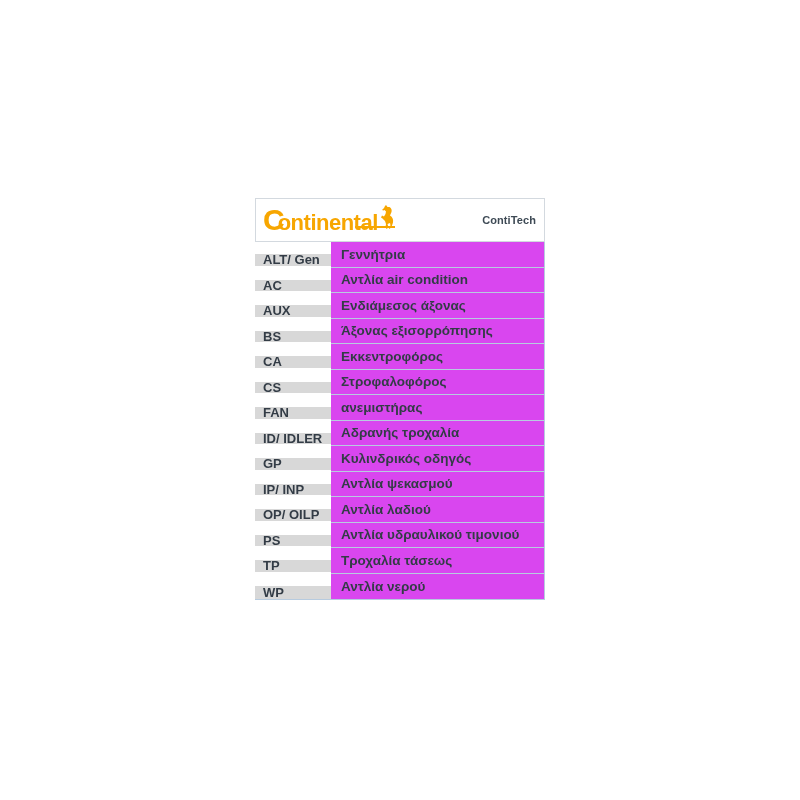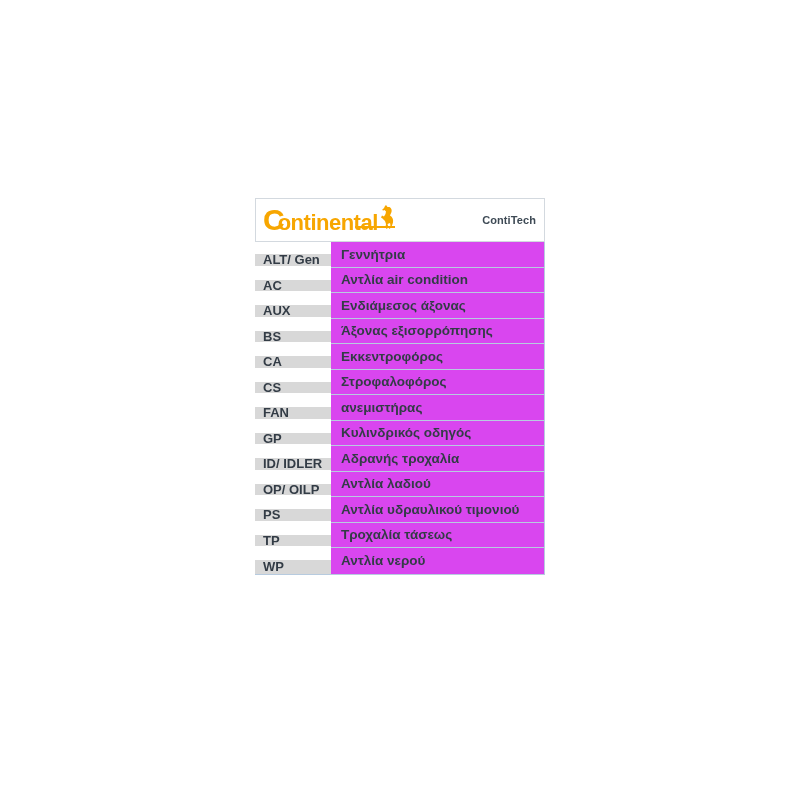--- a/index.html
+++ b/index.html
@@ -161,26 +161,30 @@
         </div>
         <div class="row">
           <div class="cell-code">CS</div>
           <div class="cell-desc">Στροφαλοφόρος</div>
         </div>
         <div class="row">
           <div class="cell-code">FAN</div>
           <div class="cell-desc">ανεμιστήρας</div>
         </div>
         <div class="row">
+          <div class="cell-code">ID/ IDLER</div>
+          <div class="cell-desc">Αδρανής τροχαλία</div>
+        </div>
+        <div class="row">
           <div class="cell-code">GP</div>
           <div class="cell-desc">Κυλινδρικός οδηγός</div>
         </div>
         <div class="row">
-          <div class="cell-code">ID/ IDLER</div>
-          <div class="cell-desc">Αδρανής τροχαλία</div>
+          <div class="cell-code">IP/ INP</div>
+          <div class="cell-desc">Αντλία ψεκασμού</div>
         </div>
         <div class="row">
           <div class="cell-code">OP/ OILP</div>
           <div class="cell-desc">Αντλία λαδιού</div>
         </div>
         <div class="row">
           <div class="cell-code">PS</div>
           <div class="cell-desc">Αντλία υδραυλικού τιμονιού</div>
         </div>
         <div class="row">

